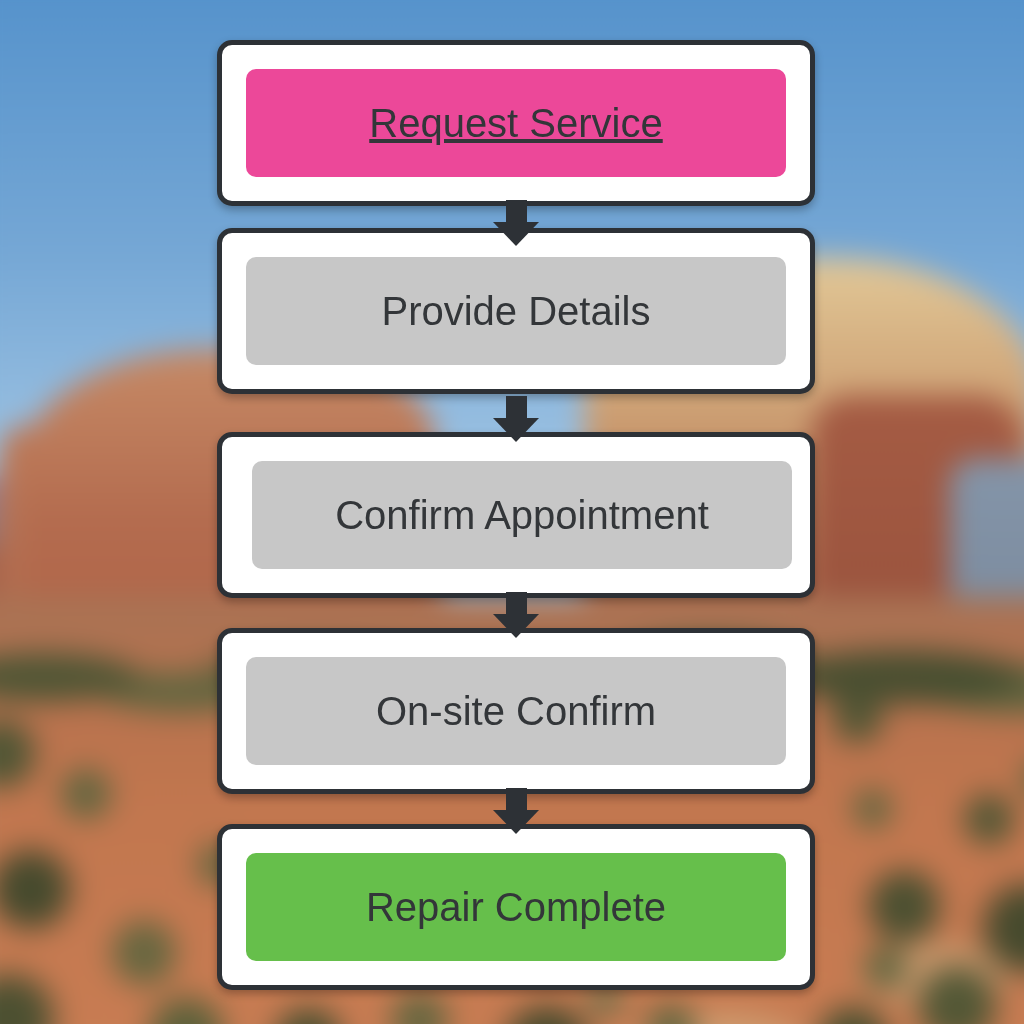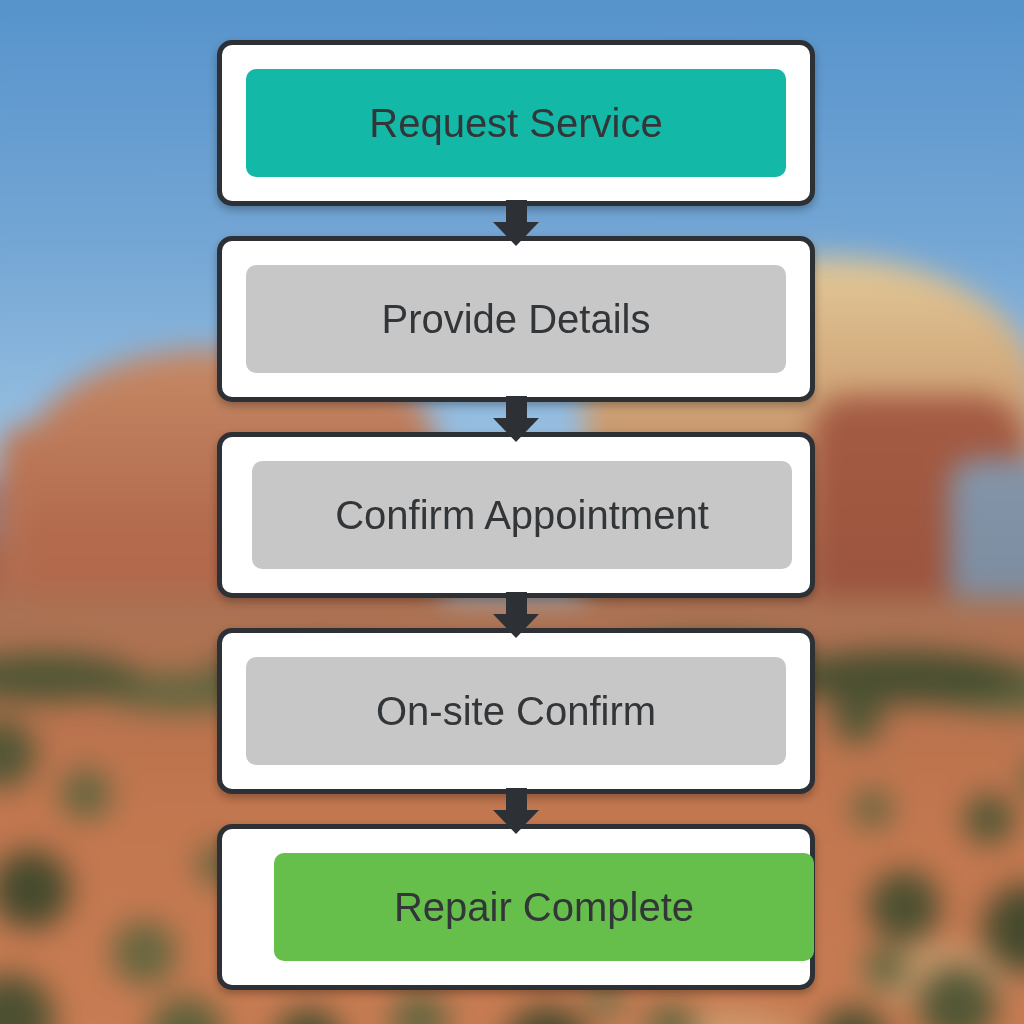--- a/index.html
+++ b/index.html
@@ -66,21 +66,21 @@
     radial-gradient(ellipse 100px 44px at 912px 948px, rgba(201,156,112,.85) 0 55%,transparent 80%),
     radial-gradient(ellipse 120px 50px at 710px 1018px,rgba(208,163,118,.8) 0 55%,transparent 80%);
   }
   
   .flow{position:absolute;left:217px;top:40px;width:598px;height:950px;}
   .card{position:absolute;left:0;width:598px;height:166px;box-sizing:border-box;
     background:var(--card-bg,#ffffff);
     border:5px solid var(--card-border,#2d3136);
     border-radius:15px;padding:24px;z-index:1;
     box-shadow:0 4px 9px rgba(0,0,0,.28);}
-  .c0{top:0}.c1{top:196px}.c2{top:392px}.c3{top:588px}.c4{top:784px}
+  .c0{top:0}.c1{top:188px}.c2{top:392px}.c3{top:588px}.c4{top:784px}
   .node{width:100%;height:100%;border-radius:10px;
     display:flex;align-items:center;justify-content:center;
     font-size:40px;line-height:1;color:var(--label,#333639);
     background:#c7c7c7;}
   .arrow{position:absolute;left:50%;transform:translateX(-50%);width:46px;z-index:3;}
   .a0{top:160px}.a1{top:356px}.a2{top:552px}.a3{top:748px}
   .arrow-stem{width:21px;height:22px;background:var(--arrow,#2d3136);margin:0 auto;}
   .arrow-head{width:0;height:0;border-left:23px solid transparent;
     border-right:23px solid transparent;border-top:24px solid var(--arrow,#2d3136);}
 </style>
@@ -98,21 +98,21 @@
     <div class="spire-right"></div>
     <div class="mtn-right"></div>
     <div class="ground"></div>
     <div class="veg"></div>
   </div>
 </div>
 
 <div class="flow">
 
   <div class="card c0">
-    <div class="node" style="background: #14b8a6;">Request Service</div>
+    <div class="node" style="background: #ec4899; text-decoration: underline;">Request Service</div>
   </div>
 
   <div class="arrow a0">
     <div class="arrow-stem"></div>
     <div class="arrow-head"></div>
   </div>
 
   <div class="card c1">
     <div class="node" style="background: rgb(199, 199, 199);">Provide Details</div>
   </div>
@@ -134,16 +134,16 @@
   <div class="card c3">
     <div class="node" style="background: rgb(199, 199, 199);">On-site Confirm</div>
   </div>
 
   <div class="arrow a3">
     <div class="arrow-stem"></div>
     <div class="arrow-head"></div>
   </div>
 
   <div class="card c4">
-    <div class="node" style="background: rgb(102, 191, 75); margin-left: 28px;">Repair Complete</div>
+    <div class="node" style="background: rgb(102, 191, 75);">Repair Complete</div>
   </div>
 
 </div>
 
 </body></html>

